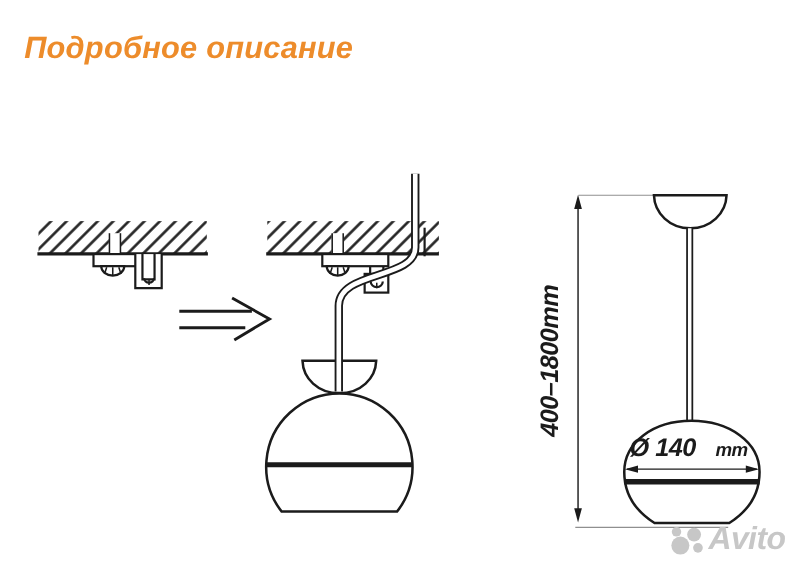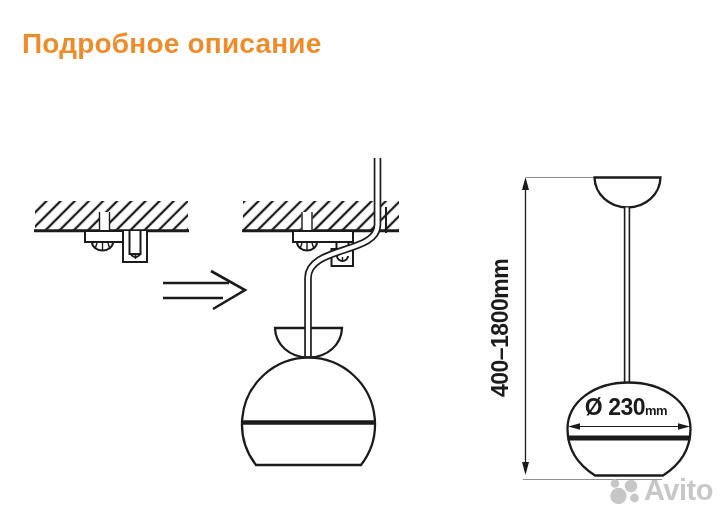--- a/index.html
+++ b/index.html
@@ -1,17 +1,17 @@
 <!DOCTYPE html>
 <html style="--accent: #ed8c2b; --ink: #1b1b1b; --watermark: #c7c7c7; --background: #ffffff;"><head>
 <meta charset="utf-8">
 <style>
   html,body{margin:0;padding:0;}
   body{font-family:"Liberation Sans", sans-serif; background:#fff;}
-  .canvas{position:relative; width:720px; height:514px; background:var(--background); overflow:hidden;}
+  .canvas{position:relative; width:720px; height:514px; background:var(--background); overflow:hidden;font-style:italic;}
 
   .title{position:absolute; left:22px; top:28px; font-size:28px; font-weight:600;
          color:var(--accent); letter-spacing:0.2px; white-space:nowrap;}
   .subtitle{position:absolute; left:146px; top:101px; font-size:37px; font-weight:600;
          color:var(--accent); letter-spacing:-0.3px; white-space:nowrap;}
 
   svg.diagram{position:absolute; left:0; top:0;}
 
   svg .part{fill:#fff; stroke:var(--ink); stroke-width:2;}
   svg .part2{fill:#fff; stroke:var(--ink); stroke-width:2.3;}
@@ -27,21 +27,21 @@
   svg .band4{stroke:var(--ink); stroke-width:4.6;}
   svg .band5{stroke:var(--ink); stroke-width:5;}
   svg .fillink{fill:var(--ink);}
 
   .dim-height{position:absolute; left:500px; top:328px;
       transform:translate(-50%,-50%) rotate(-90deg);
       font-size:23px; font-weight:700; letter-spacing:-0.5px;
       color:var(--ink); white-space:nowrap;}
   .dim-dia{position:absolute; left:626px; top:407px; transform:translate(-50%,-50%);
       font-size:23px; font-weight:700; letter-spacing:-0.5px; color:var(--ink); white-space:nowrap;}
-  .dim-dia .unit{font-size:13px;}
+  .dim-dia .unit{font-size:17px;padding-left:18px;}
 
   .watermark{position:absolute; left:609px; top:476px; display:flex; align-items:center;
       gap:4px; color:var(--watermark);}
   .watermark .brand{font-size:29px; font-weight:700; letter-spacing:-0.5px; line-height:1;text-align:center;}
   .watermark svg circle{fill:var(--watermark);}
 </style>
 </head>
 <body>
 
 <div class="canvas">
@@ -127,21 +127,21 @@
         <line x1="570" y1="426.5" x2="688" y2="426.5" class="dimthin"></line>
         <polygon points="568,426.5 580,423.2 580,429.8" class="fillink"></polygon>
         <polygon points="690,426.5 678,423.2 678,429.8" class="fillink"></polygon>
       </g>
       <line x1="567.5" y1="438" x2="690.5" y2="438" class="band5"></line>
     </g>
   </svg>
 
   <div class="dim-height">400–1800mm</div>
   <div class="dim-dia">
-    <span>Ø 230</span><span class="unit">mm</span>
+    <span>Ø 140</span><span class="unit">mm</span>
   </div>
 
   <div class="watermark">
     <svg width="31" height="29" viewBox="0 0 31 29">
       <circle cx="9.5" cy="20" r="8.2"></circle>
       <circle cx="22" cy="10" r="6.3"></circle>
       <circle cx="6" cy="7.5" r="4.3"></circle>
       <circle cx="25.5" cy="22" r="4.4"></circle>
     </svg>
     <span class="brand">Avito</span>

